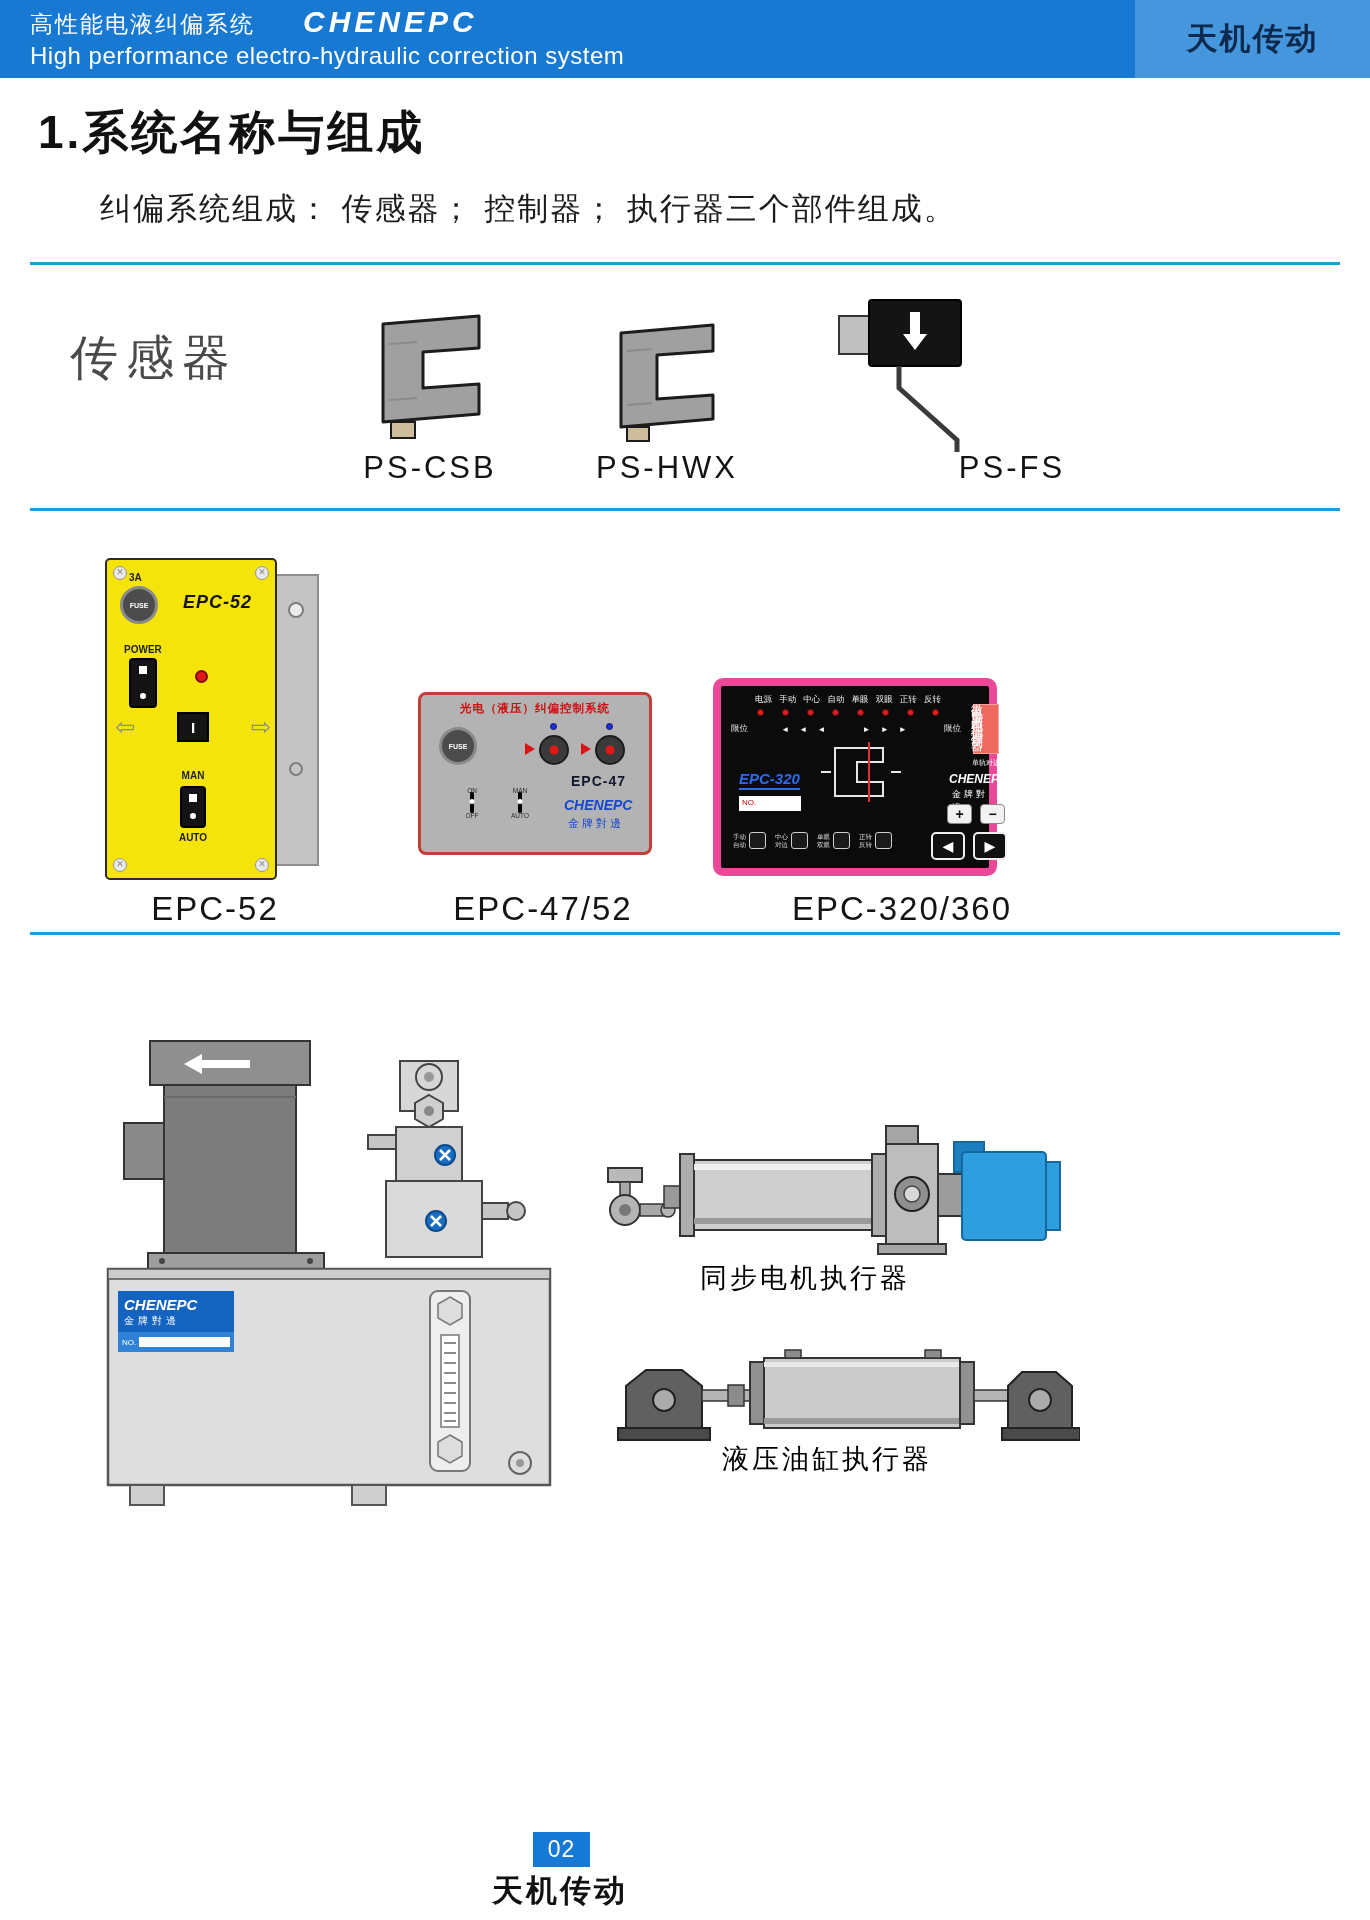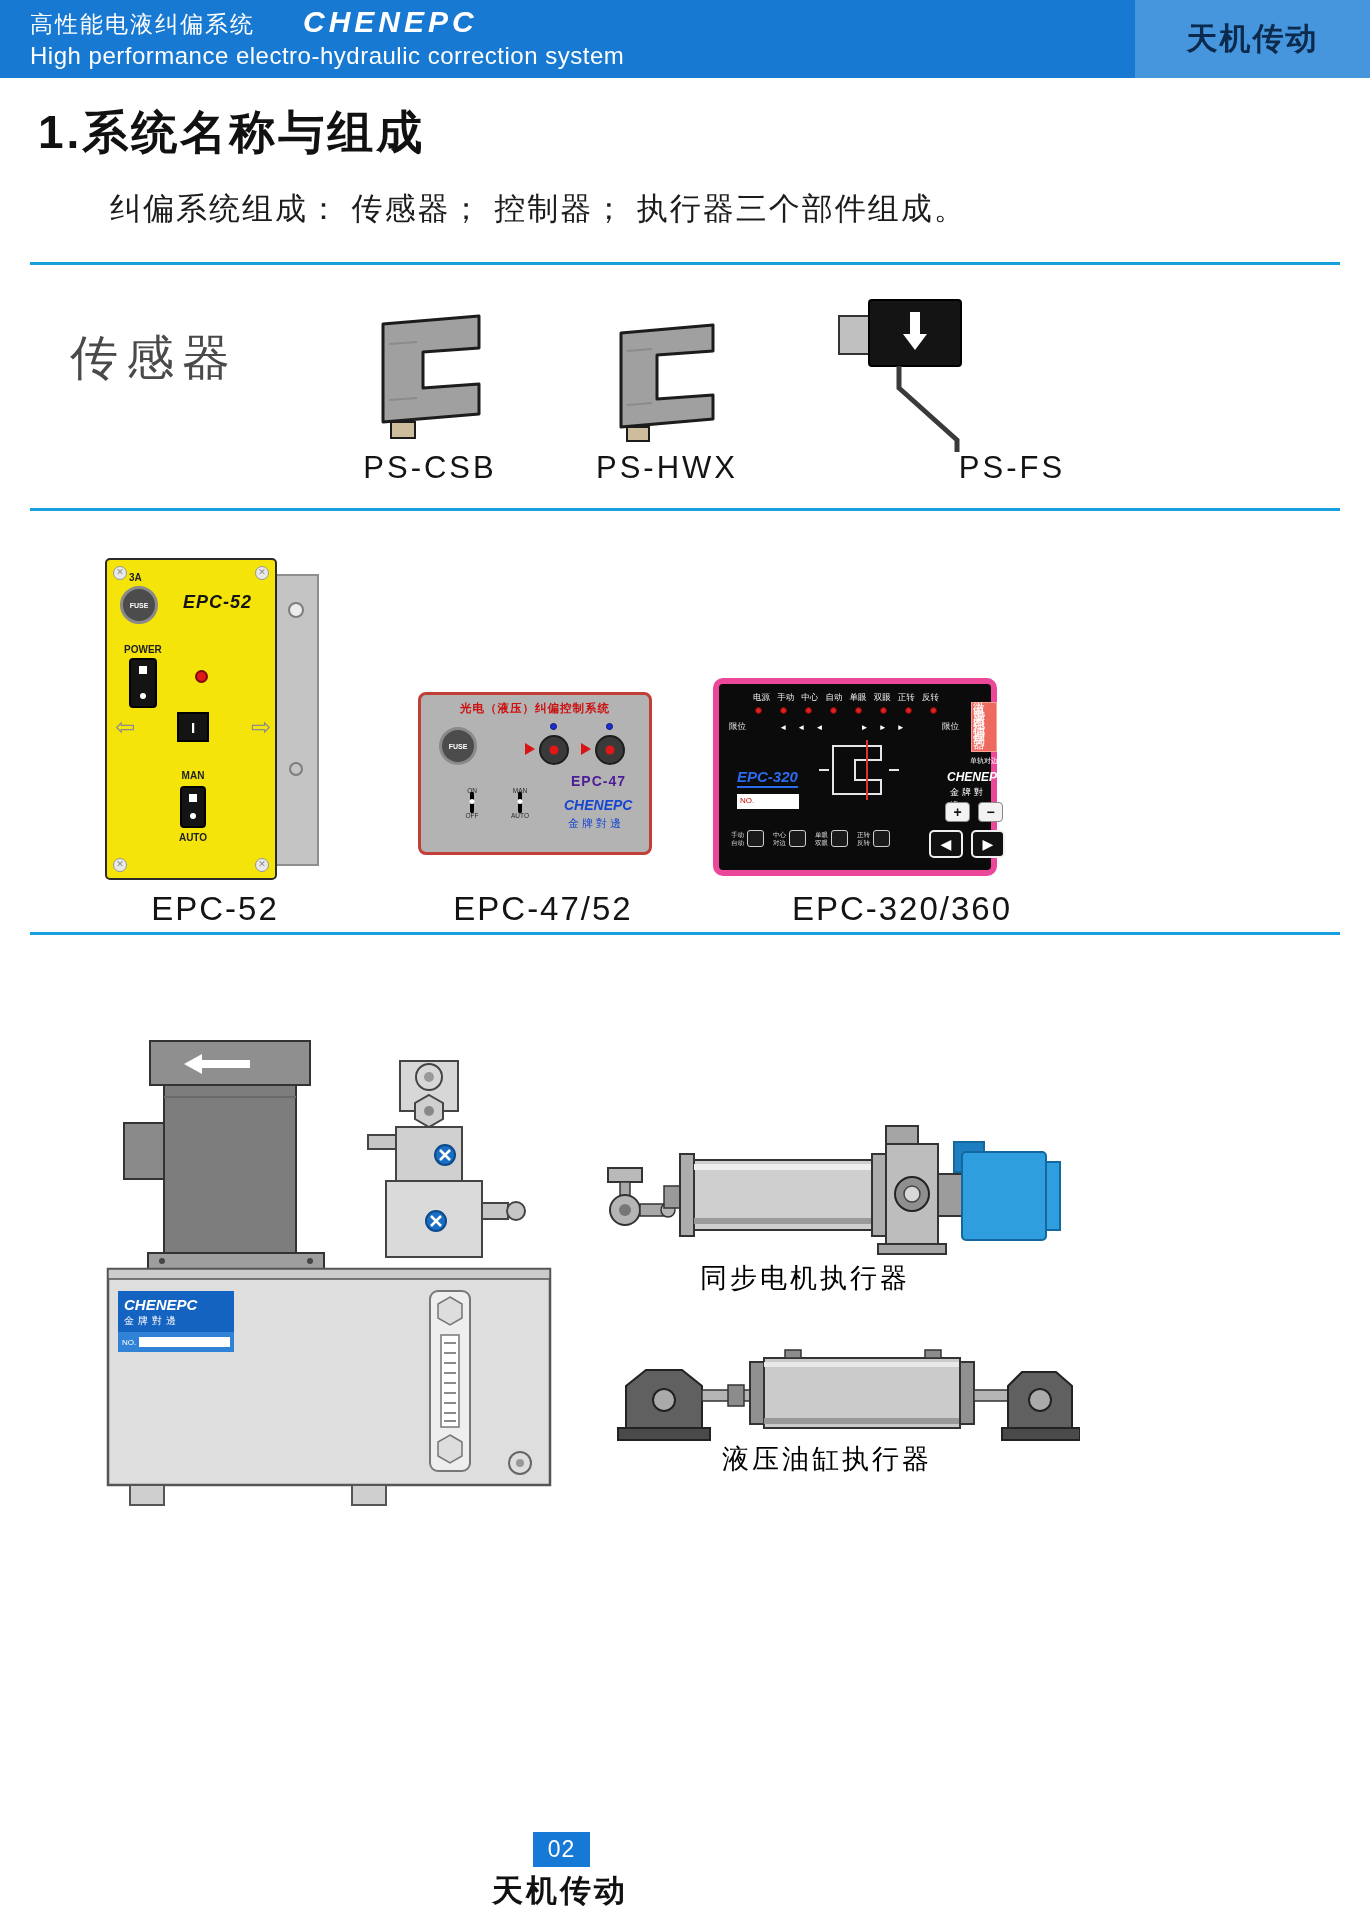--- a/index.html
+++ b/index.html
@@ -11,21 +11,21 @@
   .topbar-left { position:absolute; left:30px; top:5px; color:#fff; }
   .topbar-line1 { display:flex; align-items:baseline; }
   .topbar-title { font-size:23px; font-weight:normal; letter-spacing:2px; }
   .topbar-brand { font-size:30px; font-weight:bold; font-style:italic; letter-spacing:4px; margin-left:48px; }
   .topbar-sub { font-size:24px; margin-top:2px; letter-spacing:0.5px; }
   .topbar-right { position:absolute; right:0; top:0; width:235px; height:78px; background:#4696dd;
     display:flex; align-items:center; justify-content:center; font-size:31px; font-weight:bold; color:#0c2a4d; letter-spacing:2px; }
 
   
   .sec-heading { position:absolute; left:38px; top:102px; font-size:46px; color:#111; letter-spacing:3px; }
-  .sec-desc { position:absolute; left:110px; top:188px; font-size:31px; color:#1c1c1c; letter-spacing:2px; }
+  .sec-desc { position:absolute; left:100px; top:188px; font-size:31px; color:#1c1c1c; letter-spacing:2px; }
 
   .hr { position:absolute; left:30px; width:1310px; height:3px; background:#18a0da; }
   .hr1 { top:262px; } .hr2 { top:508px; } .hr3 { top:932px; }
 
   .zone-label { position:absolute; font-size:48px; color:#4a4a4a; letter-spacing:8px; }
   .lbl-sensor { left:70px; top:282px;margin-top:44px; }
   .lbl-controller { left:872px; top:548px; }
   .lbl-hyd { left:70px; top:960px; }
   .lbl-drv { left:876px; top:960px; }
 
@@ -70,31 +70,31 @@
   .epc47 { position:absolute; left:418px; top:692px; width:234px; height:163px; background:#b3b3b3; border:3px solid #c04038; border-radius:8px; }
   .e47-title { position:absolute; left:0; top:6px; width:100%; text-align:center; font-size:11.5px; font-weight:bold; color:#cc1111; letter-spacing:1px; }
   .e47-fuse { left:18px; top:32px; width:38px; height:38px; font-size:7px; }
   .knob { position:absolute; width:30px; height:30px; border-radius:50%; background:#3a3a3a; border:2px solid #1d1d1d; }
   .knob i { position:absolute; left:50%; top:50%; transform:translate(-50%,-50%); width:9px; height:9px; border-radius:50%; background:#e01818; }
   .kn1 { left:118px; top:40px; } .kn2 { left:174px; top:40px; }
   .led-blue { position:absolute; width:7px; height:7px; border-radius:50%; background:#1b2fd8; border:1px solid #0a1470; }
   .lb1 { left:129px; top:28px; } .lb2 { left:185px; top:28px; }
   .red-tri { position:absolute; width:0; height:0; border-top:6px solid transparent; border-bottom:6px solid transparent; border-left:10px solid #d91414; }
   .rt1 { left:104px; top:48px; } .rt2 { left:160px; top:48px; }
-  .e47-model { position:absolute; left:150px; top:78px; font-size:14px; font-weight:bold; color:#4c1d95; letter-spacing:1px; }
+  .e47-model { position:absolute; left:150px; top:78px; font-size:14px; font-weight:bold; color:#0f172a; letter-spacing:1px; }
   .e47-brand { position:absolute; left:143px; top:102px; font-size:14px; font-weight:bold; font-style:italic; color:#1747d0; }
   .e47-brandcn { position:absolute; left:147px; top:121px; font-size:11px; color:#1747d0; letter-spacing:3px; }
   .e47-sw { position:absolute; width:66px; text-align:center; }
   .sw1 { left:18px; top:92px; } .sw2 { left:66px; top:92px; }
   .e47-sw .cap { font-size:6.5px; color:#2b2b2b; display:block; }
   .e47-sw .bar { width:18px; height:32px; background:#141414; border:2px solid #000; border-radius:3px; margin:2px auto; position:relative; }
   .e47-sw .bar::after { content:""; position:absolute; left:50%; top:5px; transform:translateX(-50%); width:5px; height:5px; background:#fff; border-radius:50%; }
 
   
-  .epc320 { position:absolute; left:713px; top:678px; width:284px; height:198px; background:#0b0b0b; border:6px solid #ec4899; border-radius:10px; }
+  .epc320 { position:absolute; left:713px; top:678px; width:284px; height:198px; background:#0b0b0b; border:8px solid #ec4899; border-radius:10px; }
   .e320-ledlabels { position:absolute; left:34px; top:8px; width:186px; display:flex; justify-content:space-between; }
   .e320-ledlabels span { font-size:8.5px; color:#eee; }
   .e320-leds { position:absolute; left:36px; top:23px; width:182px; display:flex; justify-content:space-between; }
   .e320-leds i { width:7px; height:7px; border-radius:50%; background:#e02020; border:1px solid #6e0a0a; }
   .e320-limit { position:absolute; left:10px; top:37px; width:230px; display:flex; align-items:center; justify-content:space-between; color:#eee; font-size:8.5px; }
   .e320-limit .ar { letter-spacing:4px; font-size:8px; color:#fff; }
   .e320-model { position:absolute; left:18px; top:84px; font-size:15px; font-weight:bold; font-style:italic; color:#2b6bf0; border-bottom:2px solid #2b6bf0; padding-bottom:1px; }
   .e320-nobox { position:absolute; left:18px; top:110px; width:62px; height:15px; background:#fff; font-size:8px; color:#c00; padding:2px 3px; }
   .e320-fork { position:absolute; left:96px; top:56px; }
   .e320-slider { position:absolute; left:252px; top:18px; width:26px; height:50px; background:#ee6a5f; border:1px solid #f9a29a; }

